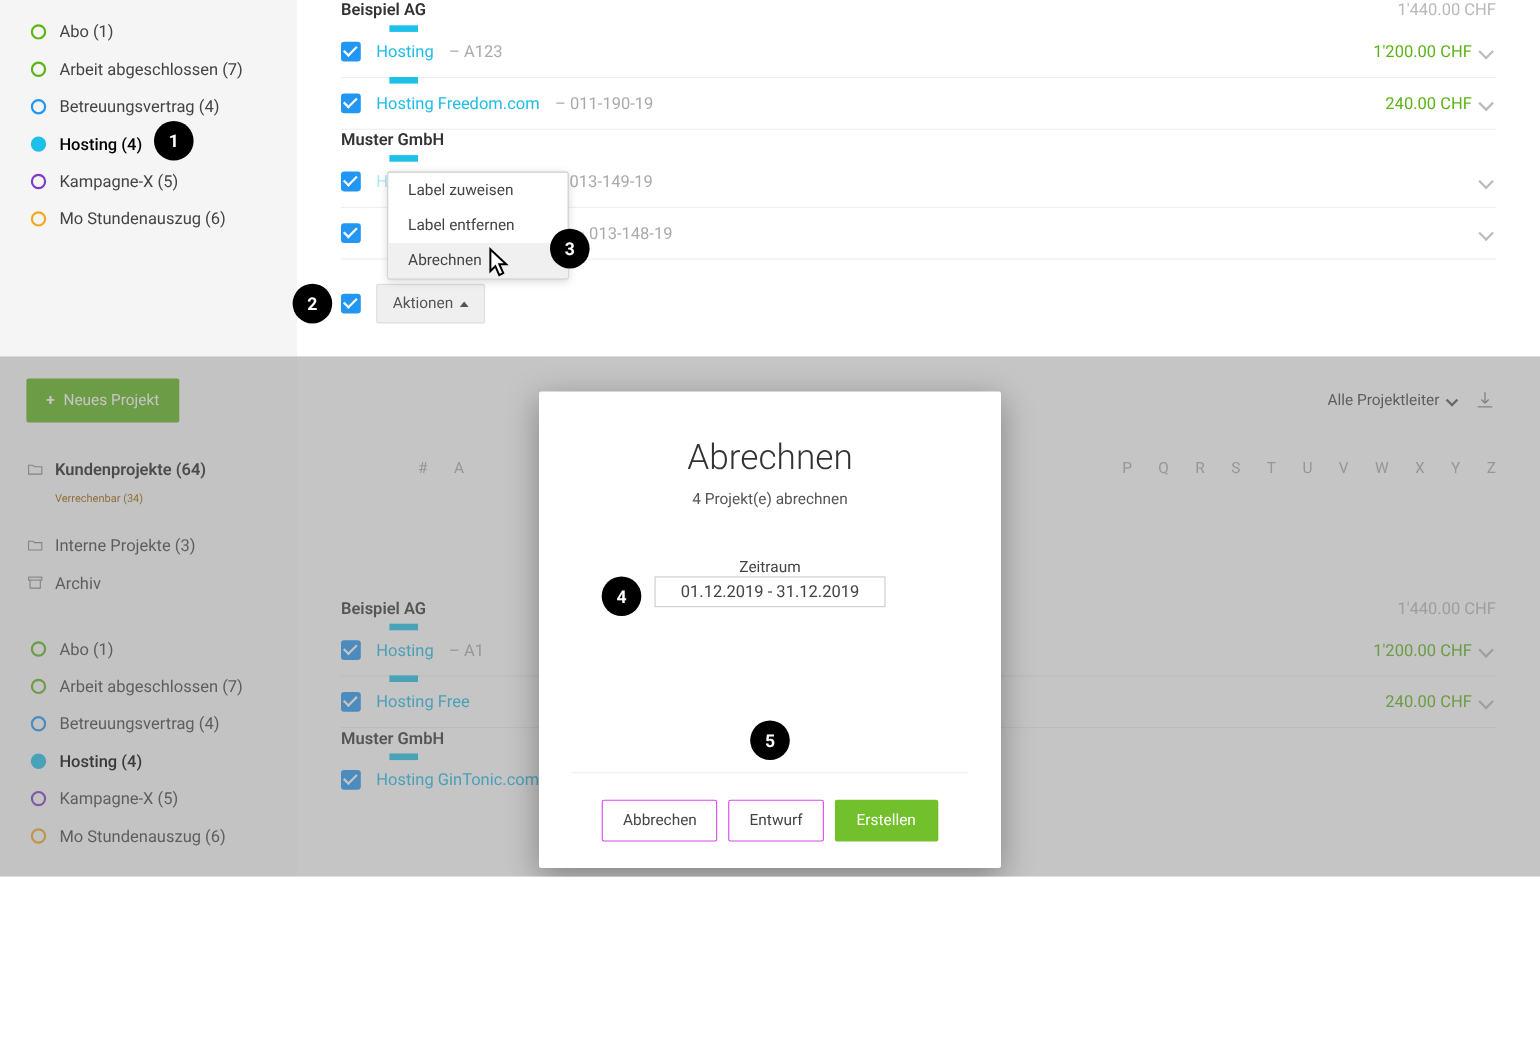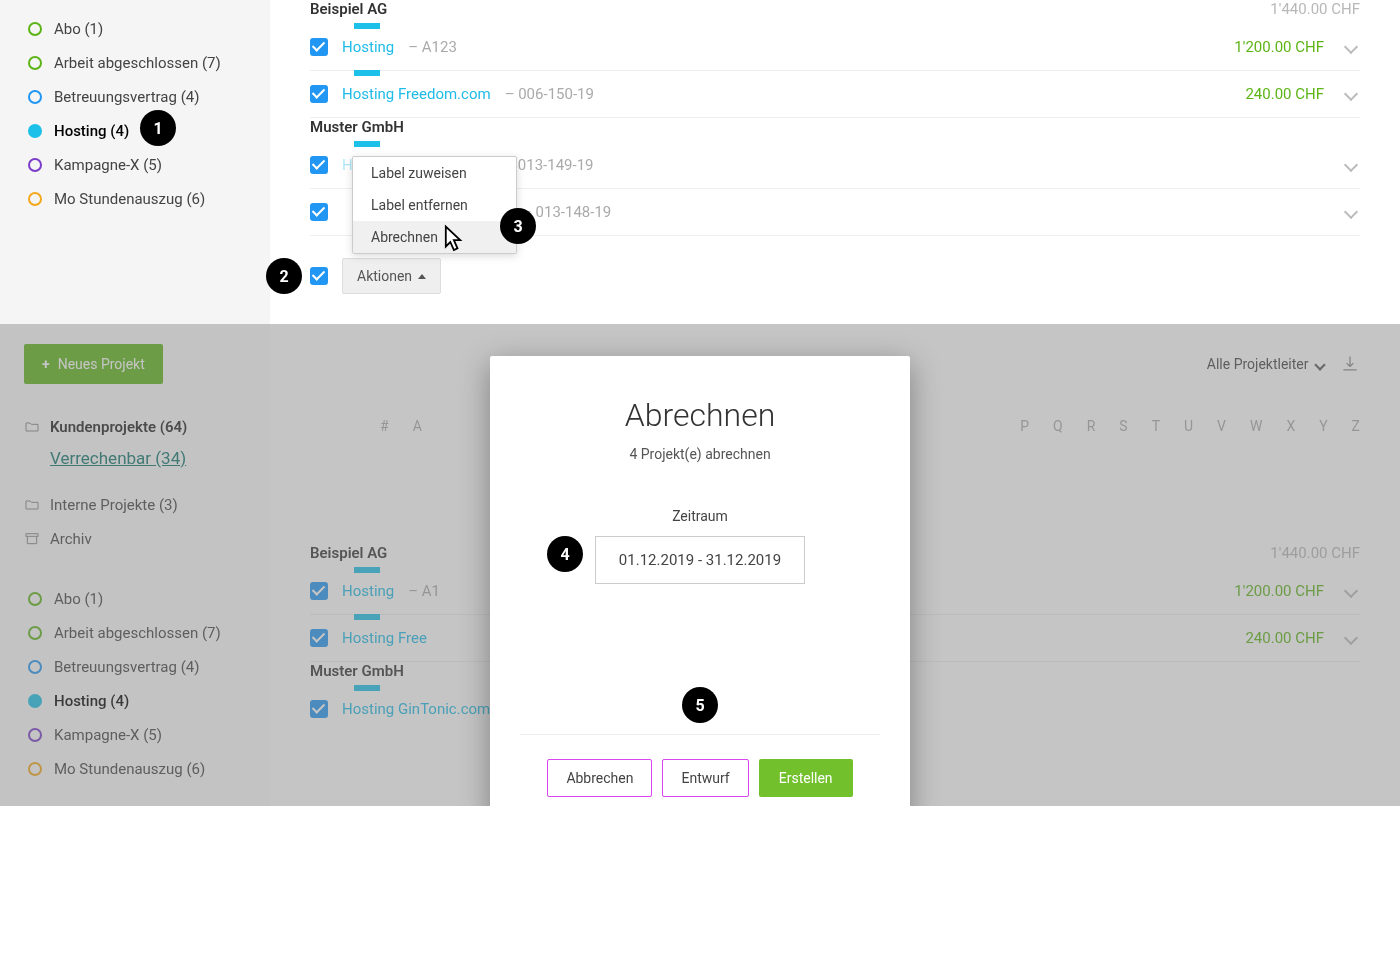--- a/index.html
+++ b/index.html
@@ -21,21 +21,21 @@
 .group-title { font-weight: 600; color: #333; font-size: 15px; }
 .group-total { color: #b8b8b8; font-size: 15px; }
 
 .row { display: flex; gap: 14px; padding: 14px 0; border-bottom: 1px solid #eee; position: relative; }
 .row:last-child { border-bottom: none; }
 .chk { width: 18px; height: 18px; border-radius: 3px; background: #2196f3; position: relative; flex-shrink: 0; cursor: pointer;}
 .chk::after { content: ""; position: absolute; left: 5px; top: 1px; width: 5px; height: 10px; border: solid #fff; border-width: 0 2px 2px 0; transform: rotate(45deg); }
 .accent-bar { width: 26px; height: 6px; background: #1cc0e8; position: absolute; top: -1px; left: 44px; }
 .link-title { color: #1fbce7; text-decoration: none; font-size:15px;}
 .row-code { color: #aaa; font-size:15px;}
-.row-right { margin-left: auto; display: flex; align-items: center; gap: 22px; }
+.row-right { margin-left: auto; display: flex; align-items: center; gap: 8px; }
 .price-green { color: #5db417; font-size:15px;}
 .chev { width: 10px; height: 10px; border-right: 2px solid #bbb; border-bottom: 2px solid #bbb; transform: rotate(45deg); margin-right:4px; cursor:pointer;}
 
 .actions-row { display: flex; align-items: center; gap: 14px; margin-top: 22px; position: relative; }
 .actions-btn { background: #efefef; border: 1px solid #ddd; border-radius: 2px; padding: 9px 14px; color: #555; cursor: pointer; display: inline-flex; align-items: center; gap: 6px; font-size:14px;}
 .caret-up { width: 0; height: 0; border-left: 4px solid transparent; border-right: 4px solid transparent; border-bottom: 5px solid #555; }
 
 .dropdown { position: absolute; bottom: 40px; left: 42px; background: #fff; border: 1px solid #ccc; box-shadow: 0 2px 8px rgba(0,0,0,0.15); width: 165px; z-index: 10; border-radius:2px;margin-top:28px;}
 .dropdown-item { padding: 8px 18px; color: #444; cursor: pointer; font-size:14px;}
 .dropdown-item.hover { background: #f0f0f0; }
@@ -44,32 +44,32 @@
 
 .cursor-icon { position: absolute; z-index: 40; width: 30px; height: 36px; pointer-events:none; }
 
 
 .panel-bottom { display: flex; position: relative; background: #fff; }
 .panel-bottom .overlay { position: absolute; inset: 0; background: rgba(127,127,127,0.45); z-index: 50; }
 .panel-bottom .sidebar2 { width: 270px; min-width: 270px; padding: 20px 0; background:#fcfcfc; }
 .new-btn { margin: 0 18px 26px 24px; background: #5db417; color: #fff; border: none; padding: 12px 18px; border-radius: 2px; display: inline-flex; align-items: center; gap: 8px; font-size: 14px; cursor: pointer; }
 .folder-row { display: flex; align-items: center; gap: 10px; padding: 8px 24px; color: #444; font-size:15px;}
 .folder-row.bold { font-weight: 600; color:#222;}
-.sub-stat { padding: 4px 4px 4px 50px; color: #0f766e; font-size: 17px; text-decoration: underline; }
+.sub-stat { padding: 4px 4px 4px 50px; color: #a16207; font-size: 10px; }
 
 .content2 { flex: 1; padding: 30px 40px 0 40px; position: relative; }
 .toolbar2 { display: flex; justify-content: flex-end; align-items: center; gap: 16px; color: #444; }
 .alpha-row { display: flex; gap: 24px; color: #aaa; font-size: 14px; margin-top: 44px; margin-left:70px; flex-wrap:wrap;}
 
 
 .modal { position: absolute; z-index: 100; left: 50%; top: 32px; transform: translateX(-50%); width: 420px; background: #fff; box-shadow: 0 8px 30px rgba(0,0,0,0.35); border-radius: 2px; padding: 40px 30px 24px 30px; text-align: center; }
 .modal h1 { font-weight: 300; font-size: 32px; color: #333; margin-bottom: 12px; }
 .modal-sub { color: #555; font-size: 14px; margin-bottom: 46px; }
-.field-label { color: #444; font-size: 14px; margin-bottom: 12px; }
-.date-input { border: 1px solid #ccc; padding: 14px 16px; font-size: 15px; color: #444; display: inline-block; width: 210px; text-align:center;}
+.field-label { color: #444; font-size: 14px; margin-bottom: 0; }
+.date-input { border: 1px solid #ccc; padding: 4px 16px; font-size: 15px; color: #444; display: inline-block; width: 210px; text-align:center;}
 .modal-actions { display: flex; justify-content: center; gap: 10px; margin-top: 150px; border-top:1px solid #eee; padding-top:24px;}
 .btn-outline { background: #fff; border: 1px solid #d946ef; padding: 10px 18px; color: #444; cursor: pointer; font-size:14px; border-radius:2px;}
 .btn-primary { background: #72c02c; border: none; padding: 10px 20px; color: #fff; cursor: pointer; font-size:14px; border-radius:2px;}
 
 .icon-svg { width: 16px; height: 16px; stroke: #888; fill:none; stroke-width:1.5; flex-shrink:0;}
 .chev-small { width: 8px; height: 8px; border-right: 2px solid #555; border-bottom: 2px solid #555; transform: rotate(45deg); display:inline-block; margin-left:4px;}
 </style>
 </head>
 <body>
 
@@ -119,21 +119,21 @@
       <span class="row-code">– A123</span>
       <span class="row-right">
         <span class="price-green">1'200.00 CHF</span>
         <span class="chev"></span>
       </span>
     </div>
     <div class="row">
       <span class="chk"></span>
       <span class="accent-bar"></span>
       <a class="link-title">Hosting Freedom.com</a>
-      <span class="row-code">– 006-150-19</span>
+      <span class="row-code">– 011-190-19</span>
       <span class="row-right">
         <span class="price-green">240.00 CHF</span>
         <span class="chev"></span>
       </span>
     </div>
 
     <div class="group-header">
       <span class="group-title">Muster GmbH</span>
       <span class="group-total"></span>
     </div>

